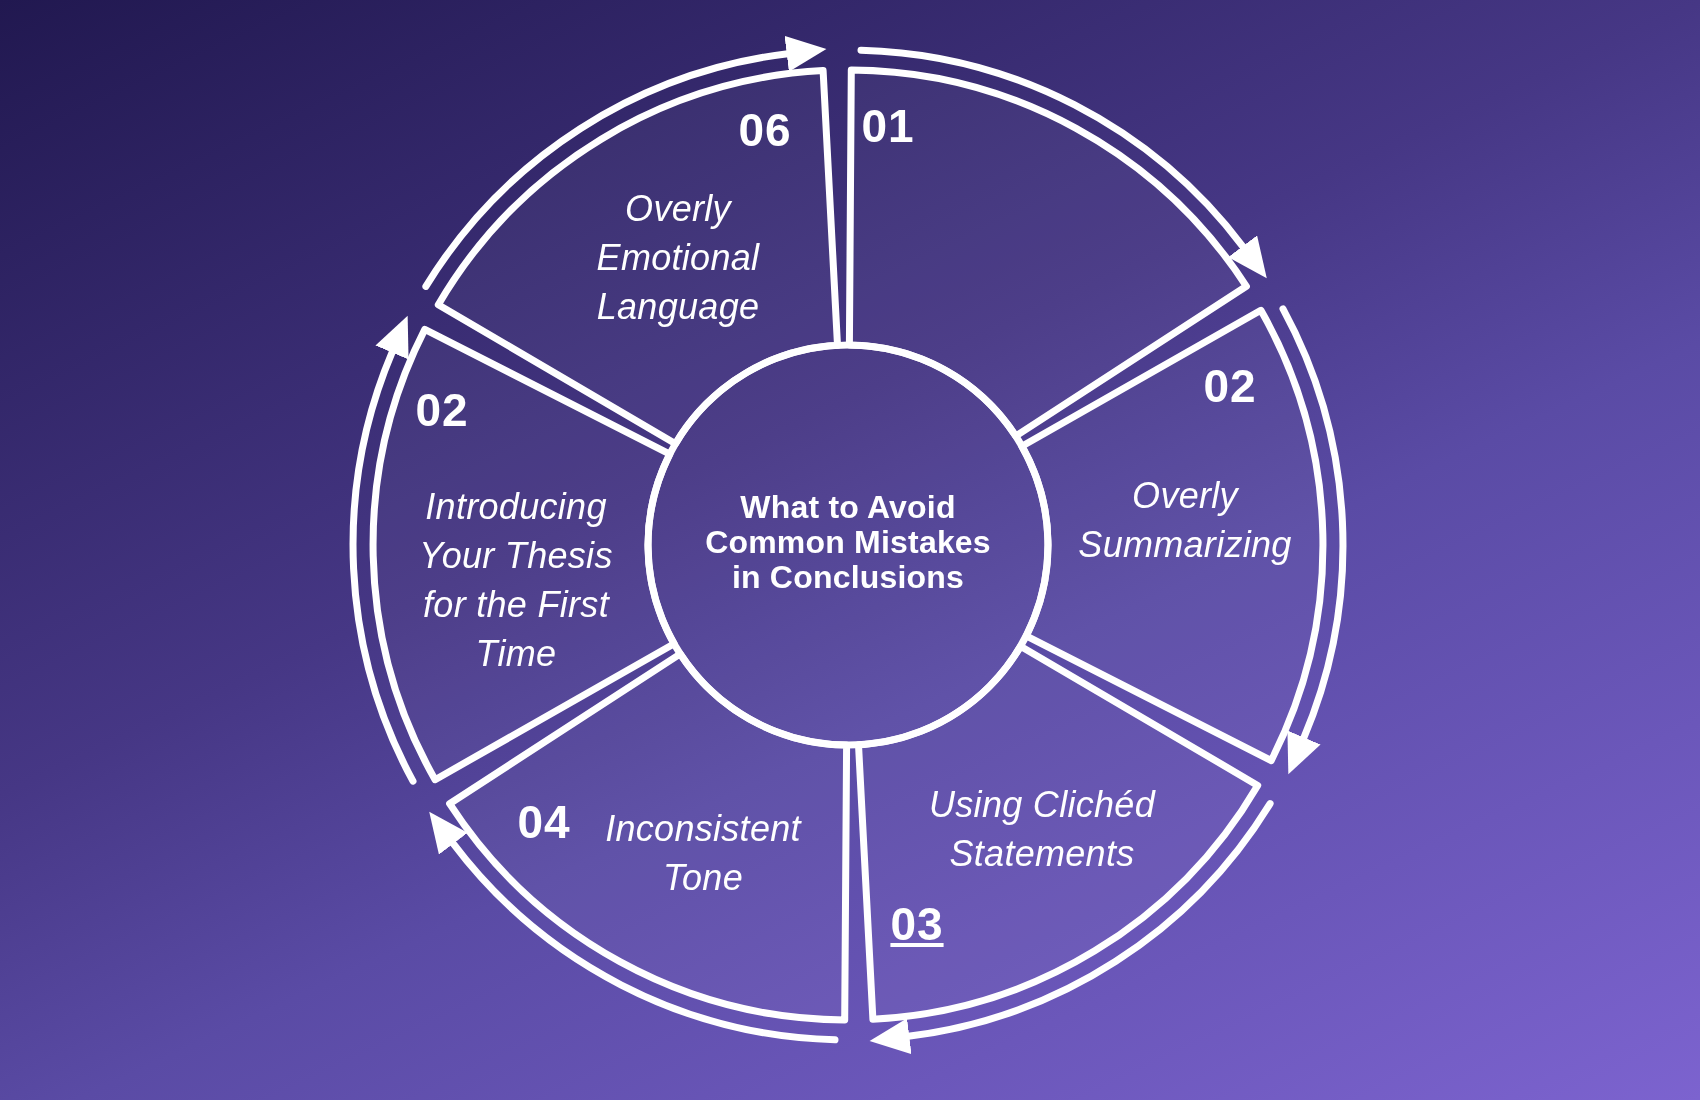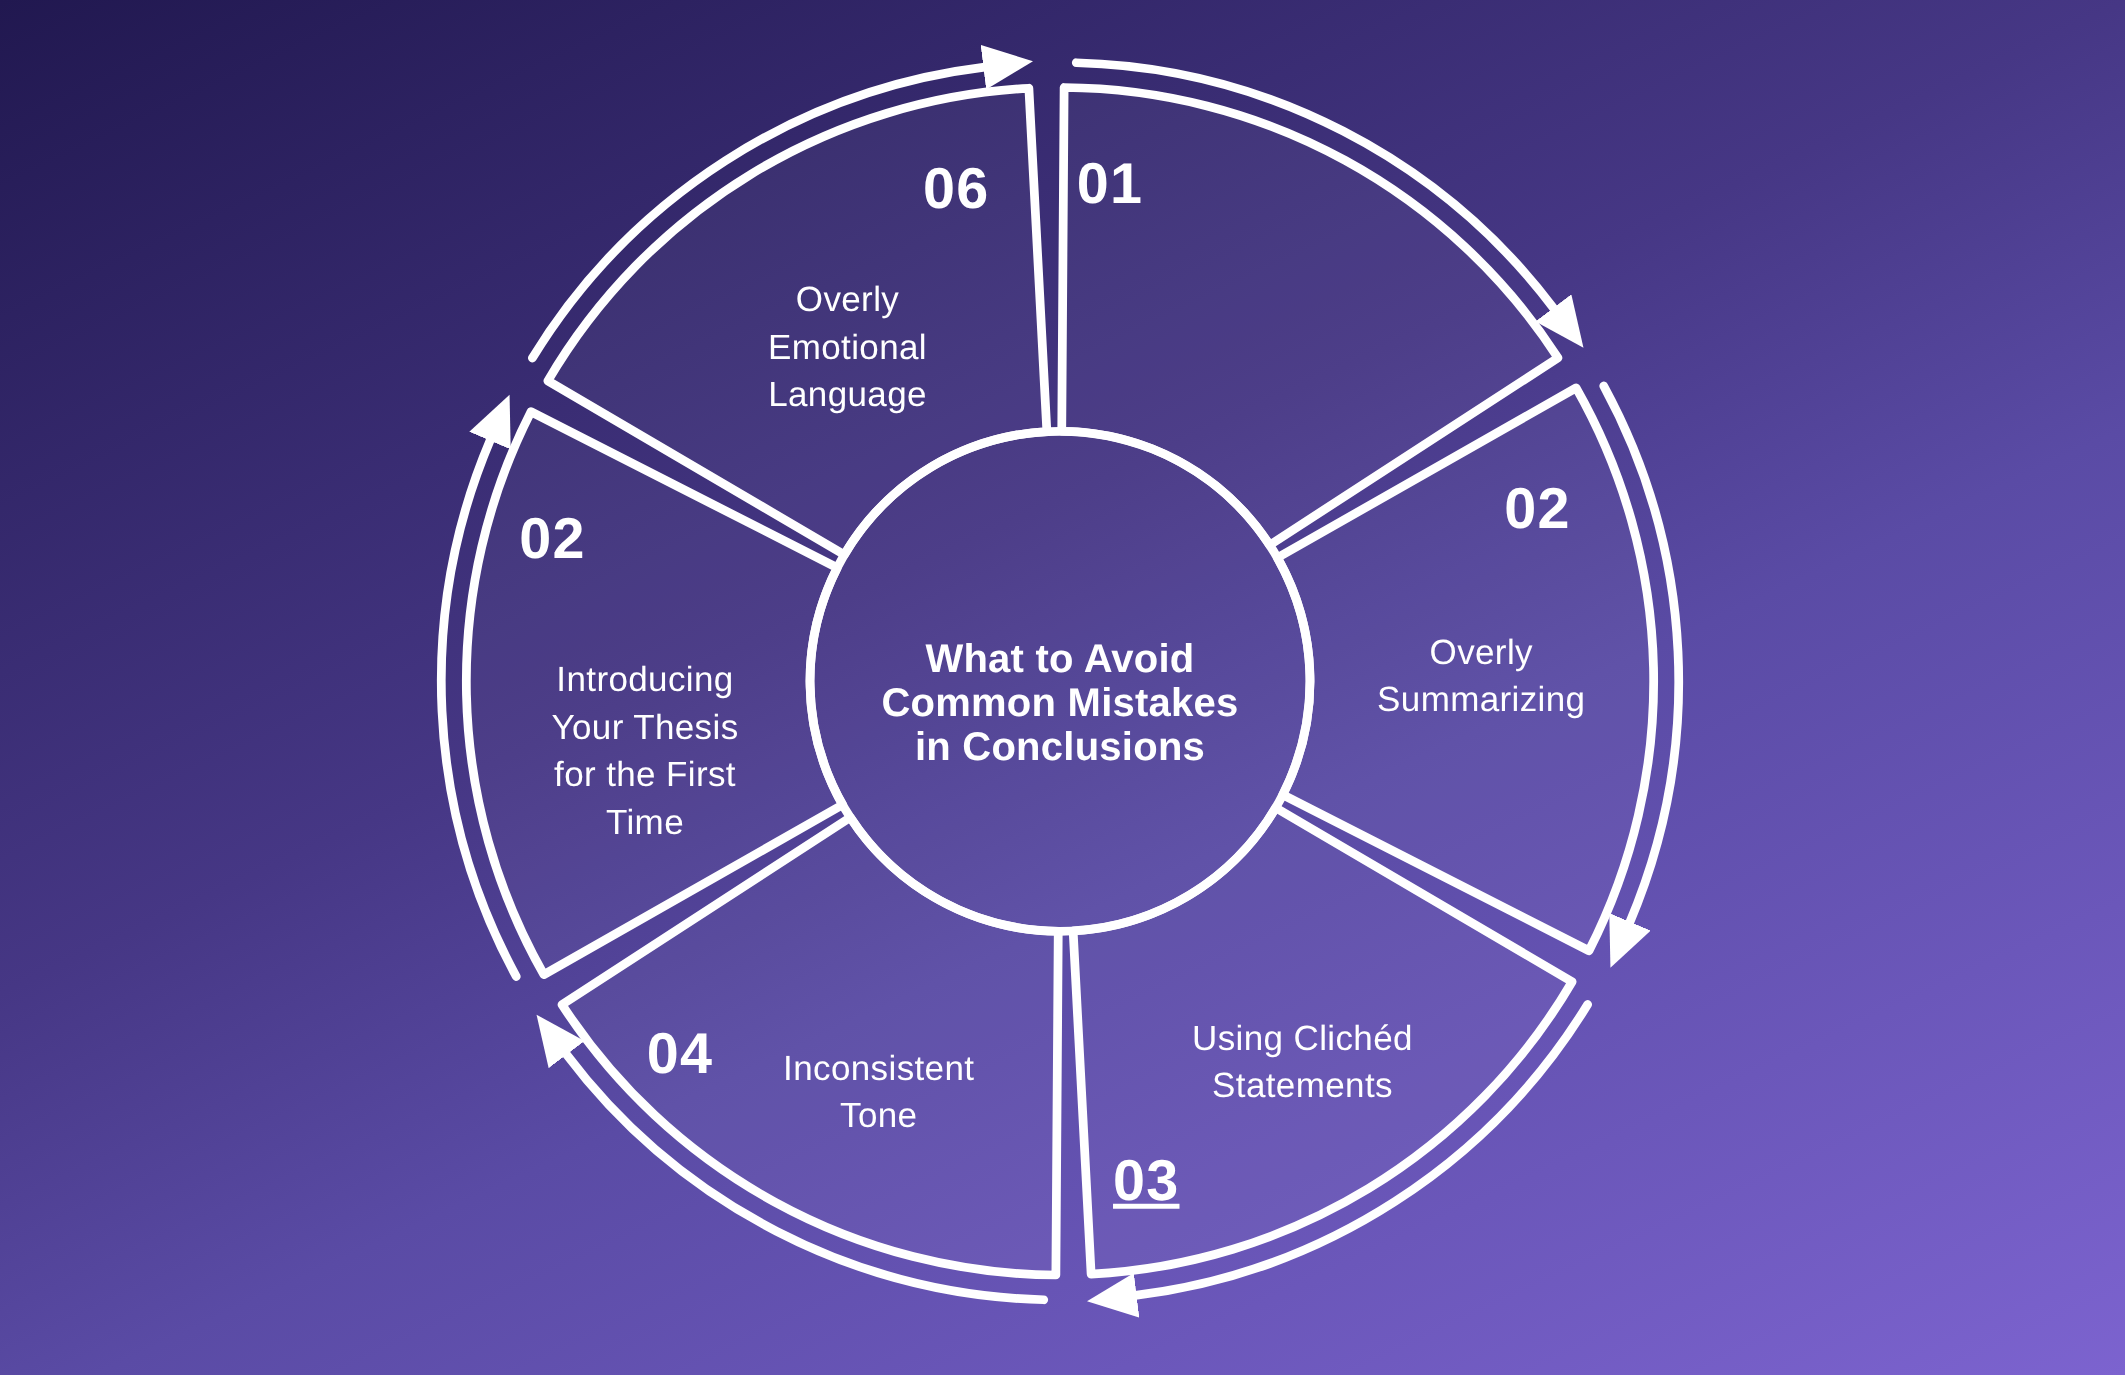--- a/index.html
+++ b/index.html
@@ -41,32 +41,32 @@
     fill: rgba(255, 255, 255, 0.04);
     stroke: #ffffff;
     stroke-width: 7;
   }
   .txt {
     position: absolute;
     transform: translate(-50%, -50%);
     color: #ffffff;
     text-align: center;
     white-space: pre-line;
-    margin-top: 20px;
   }
   .seg-number {
     font-size: 46px;
     font-weight: 700;
     letter-spacing: 1px;
   }
   .seg-label {
-    font-size: 28px;
+    font-size: 36px;
     font-weight: 400;
     line-height: 1.36;
     letter-spacing: 0.3px;
+    font-style: italic;
   }
   .diagram-title {
     font-size: 32px;
     font-weight: 700;
     line-height: 1.09;
     letter-spacing: 0.2px;
   }
   
   .num-1 { left: 888px;  top: 126px; }
   .num-2 { left: 1230px; top: 386px; }

